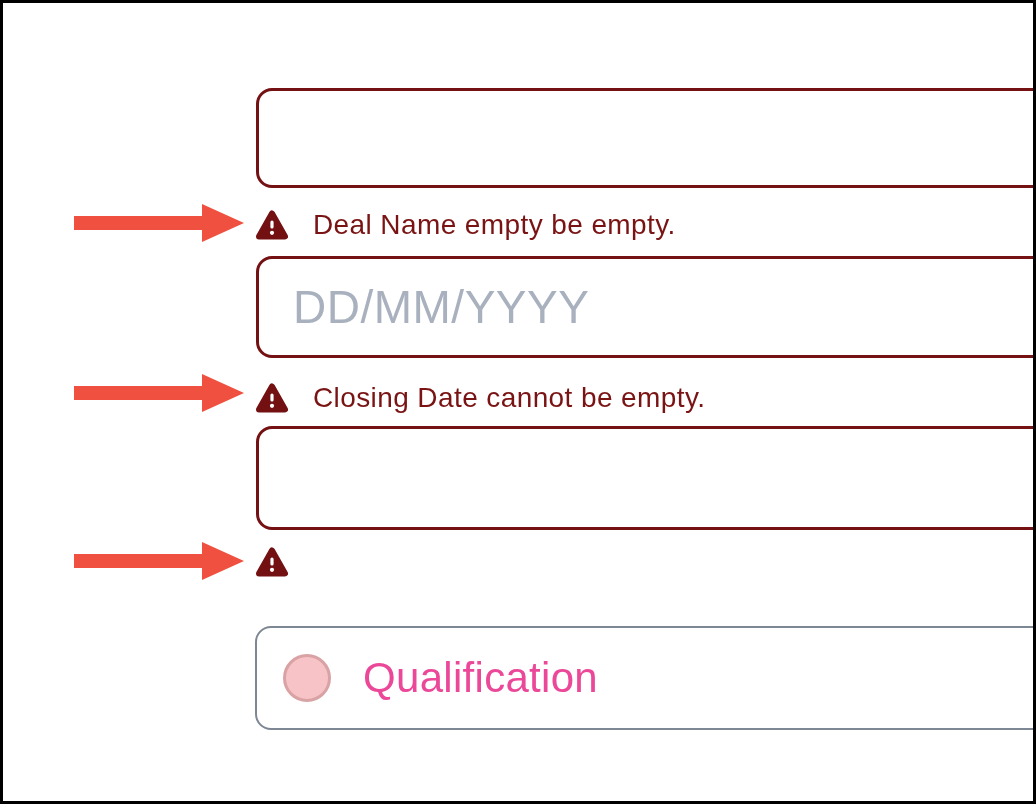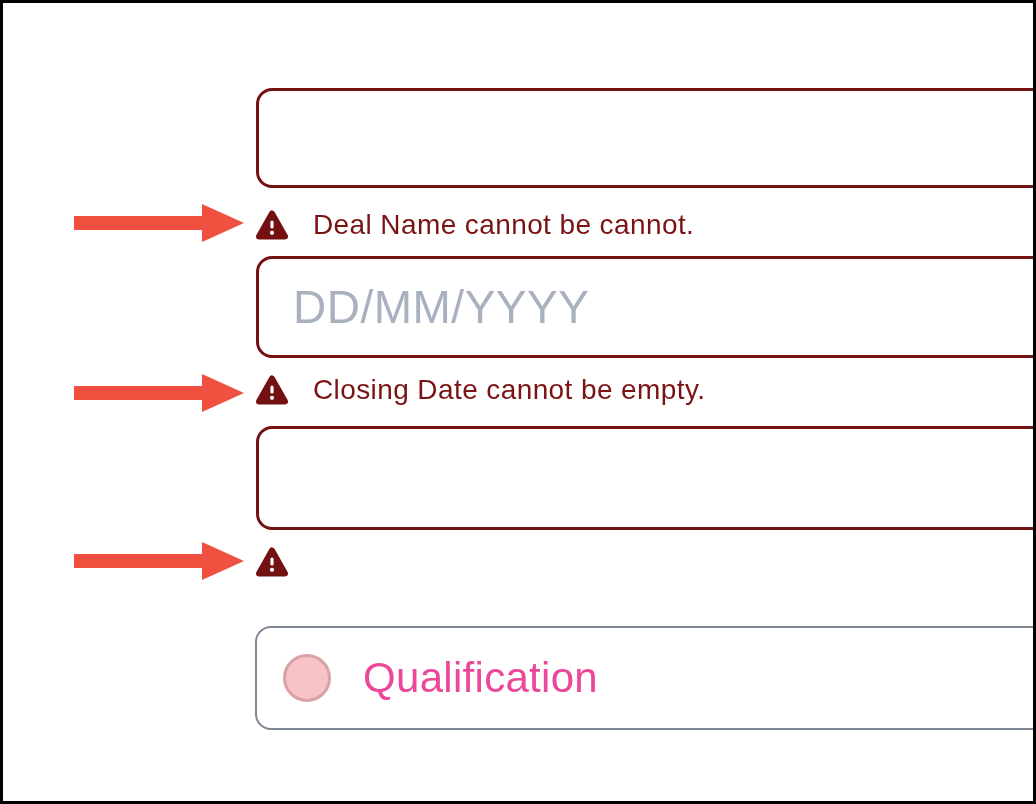--- a/index.html
+++ b/index.html
@@ -38,21 +38,21 @@
   .error-row {
     position: absolute;
     left: 253px;
     height: 38px;
     display: flex;
     align-items: center;
     gap: 25px;
     white-space: nowrap;
   }
   #error-deal-name    { top: 203px; }
-  #error-closing-date { top: 368px; }
+  #error-closing-date { top: 376px; }
   #error-account-name { top: 540px; }
   .error-msg {
     font-size: 28px;
     letter-spacing: 0.4px;
     color: #7a1414;
   }
   .warn-svg { display: block; }
 
   
   .stage {
@@ -96,21 +96,21 @@
 <div class="frame">
 
   <input class="field" id="field-deal-name" type="text" placeholder="" style="">
 
   <div class="error-row" id="error-deal-name">
     <svg class="warn-svg" width="32" height="30" viewBox="0 0 32 30">
       <polygon points="16,3.5 29,26.5 3,26.5" fill="#731011" stroke="#731011" stroke-width="6" stroke-linejoin="round"></polygon>
       <rect x="14.4" y="10.5" width="3.2" height="8" rx="1.6" fill="#ffffff"></rect>
       <circle cx="16" cy="22.8" r="2.1" fill="#ffffff"></circle>
     </svg>
-    <span class="error-msg">Deal Name cannot be cannot.</span>
+    <span class="error-msg">Deal Name empty be empty.</span>
   </div>
 
   <input class="field" id="field-closing-date" type="text" placeholder="DD/MM/YYYY" style="">
 
   <div class="error-row" id="error-closing-date">
     <svg class="warn-svg" width="32" height="30" viewBox="0 0 32 30">
       <polygon points="16,3.5 29,26.5 3,26.5" fill="#731011" stroke="#731011" stroke-width="6" stroke-linejoin="round"></polygon>
       <rect x="14.4" y="10.5" width="3.2" height="8" rx="1.6" fill="#ffffff"></rect>
       <circle cx="16" cy="22.8" r="2.1" fill="#ffffff"></circle>
     </svg>

